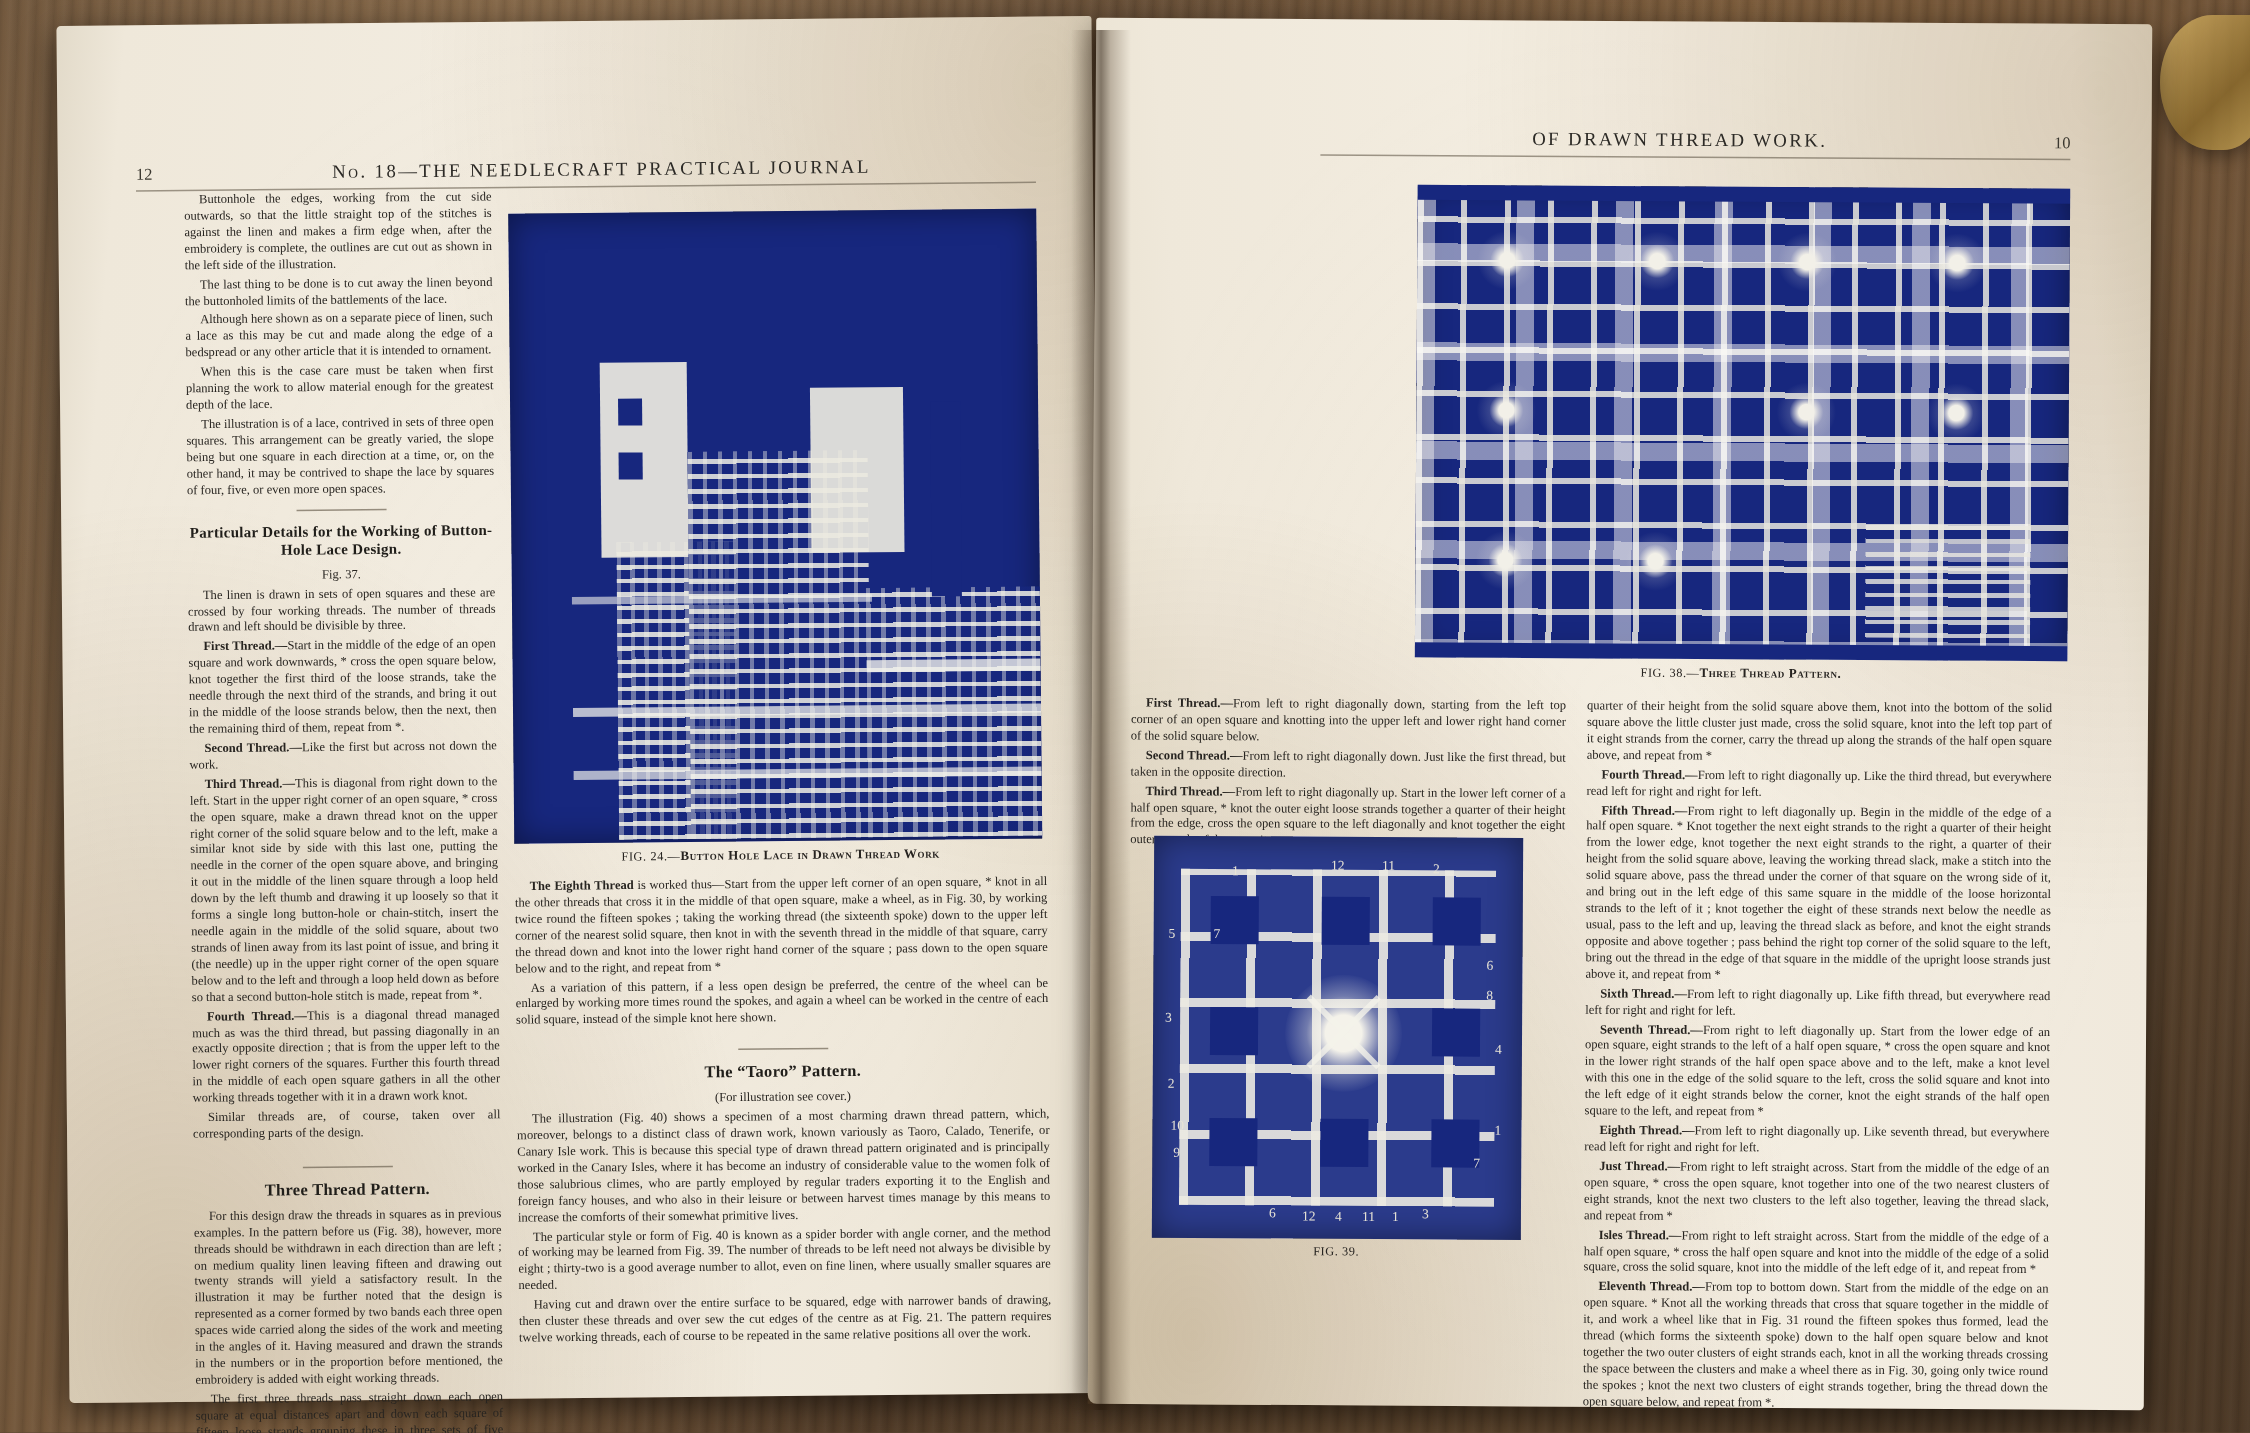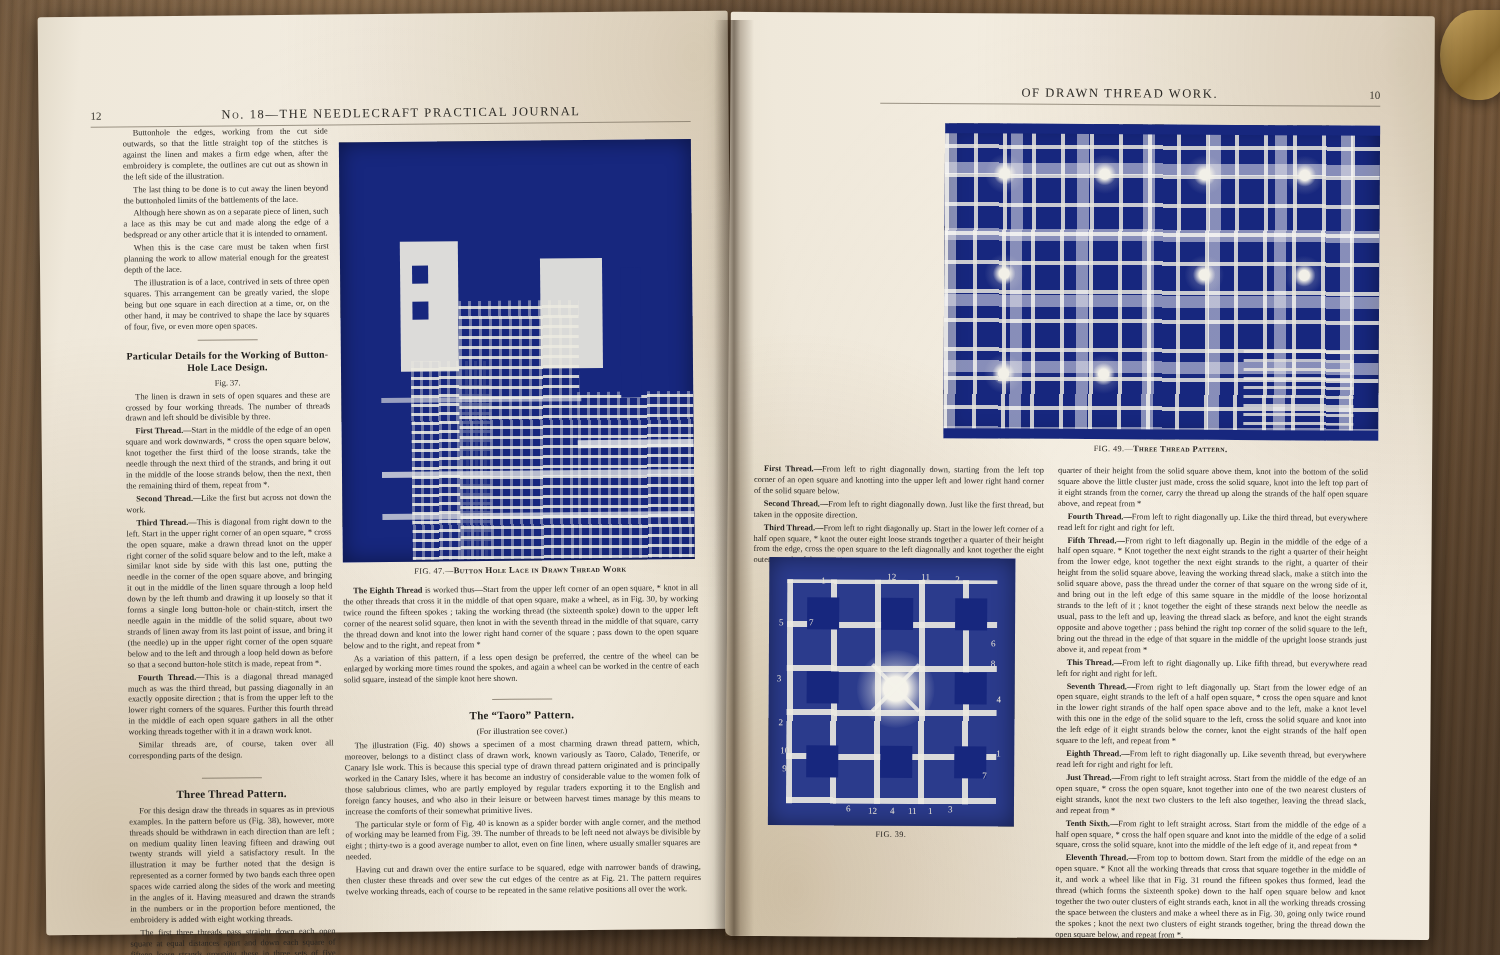--- a/index.html
+++ b/index.html
@@ -164,21 +164,21 @@
              repeating-linear-gradient(0deg, rgba(226,226,222,.9) 0 3px, rgba(23,39,126,.5) 3px 10px),
              repeating-linear-gradient(90deg, rgba(226,226,222,.9) 0 3px, rgba(23,39,126,.42) 3px 10px);"></div>
         <div class="lace" style="left:280px;top:128px;width:20px;height:130px;background:#17277e;"></div>
         <div class="lace" style="left:236px;top:300px;width:116px;height:8px;background:rgba(240,240,235,.8);"></div>
         <div class="lace" style="left:40px;top:330px;width:312px;height:6px;background:rgba(240,240,235,.75);"></div>
         <div class="lace" style="left:40px;top:372px;width:312px;height:6px;background:rgba(240,240,235,.7);"></div>
         <div class="lace" style="left:40px;top:256px;width:200px;height:5px;background:rgba(240,240,235,.6);"></div>
       </div>
 
       <div class="figlabel">
-        <span>FIG. 47.—</span><b>Button Hole Lace in Drawn Thread Work</b>
+        <span>FIG. 24.—</span><b>Button Hole Lace in Drawn Thread Work</b>
       </div>
 
       <div style="margin-top:10px;">
         <p class="t"><b class="lead">The Eighth Thread</b><span> is worked thus—Start from the upper left corner of an open square, * knot in all the other threads that cross it in the middle of that open square, make a wheel, as in Fig. 30, by working twice round the fifteen spokes ; taking the working thread (the sixteenth spoke) down to the upper left corner of the nearest solid square, then knot in with the seventh thread in the middle of that square, carry the thread down and knot into the lower right hand corner of the square ; pass down to the open square below and to the right, and repeat from *</span></p>
         <p class="t">As a variation of this pattern, if a less open design be preferred, the centre of the wheel can be enlarged by working more times round the spokes, and again a wheel can be worked in the centre of each solid square, instead of the simple knot here shown.</p>
       </div>
 
       <div class="colrule" style="margin-top:14px;"></div>
       <div class="sec">The “Taoro” Pattern.</div>
       <div class="center-note">(For illustration see cover.)</div>
@@ -216,21 +216,21 @@
         <div class="wspoke" style="left:240px;top:130px;width:40px;height:40px;border-radius:50%;background:radial-gradient(circle, #f2f0e8 18%, rgba(242,240,232,.15) 40%, rgba(242,240,232,0) 70%);"></div>
         <div class="wspoke" style="left:340px;top:130px;width:40px;height:40px;border-radius:50%;background:radial-gradient(circle, #f2f0e8 18%, rgba(242,240,232,.15) 40%, rgba(242,240,232,0) 70%);"></div>
         <div class="wspoke" style="left:140px;top:230px;width:40px;height:40px;border-radius:50%;background:radial-gradient(circle, #f2f0e8 18%, rgba(242,240,232,.15) 40%, rgba(242,240,232,0) 70%);"></div>
         <div class="wspoke" style="left:40px;top:230px;width:40px;height:40px;border-radius:50%;background:radial-gradient(circle, #f2f0e8 18%, rgba(242,240,232,.15) 40%, rgba(242,240,232,0) 70%);"></div>
         <div class="wspoke" style="left:300px;top:220px;width:110px;height:80px;background:repeating-linear-gradient(0deg,rgba(235,233,225,.8) 0 3px, rgba(23,39,126,0) 3px 9px);"></div>
 
         <div class="lace" style="left:0;top:0;right:0;height:10px;background:rgba(23,39,126,1);"></div>
         <div class="lace" style="left:0;bottom:0;right:0;height:10px;background:rgba(23,39,126,1);"></div>
       </div>
       <div class="figlabel">
-        <span>FIG. 49.—</span><b>Three Thread Pattern.</b>
+        <span>FIG. 38.—</span><b>Three Thread Pattern.</b>
       </div>
     </div>
 
     <div class="pad" style="left:26px;top:452px;width:290px;">
       <p class="t"><b class="lead">First Thread.—</b><span>From left to right diagonally down, starting from the left top corner of an open square and knotting into the upper left and lower right hand corner of the solid square below.</span></p>
       <p class="t"><b class="lead">Second Thread.—</b><span>From left to right diagonally down. Just like the first thread, but taken in the opposite direction.</span></p>
       <p class="t"><b class="lead">Third Thread.—</b><span>From left to right diagonally up. Start in the lower left corner of a half open square, * knot the outer eight loose strands together a quarter of their height from the edge, cross the open square to the left diagonally and knot together the eight outer strands of the opposite set a</span></p>
     </div>
 
     <div class="pad" style="left:42px;top:545px;">
@@ -276,23 +276,23 @@
             <span class="num" style="left: 180px; top: 246px;">3</span>
           </div>
       </div>
       <div class="figlabel">FIG. 39.</div>
     </div>
 
     <div class="pad" style="left:330px;top:452px;width:310px;">
       <p class="t noind">quarter of their height from the solid square above them, knot into the bottom of the solid square above the little cluster just made, cross the solid square, knot into the left top part of it eight strands from the corner, carry the thread up along the strands of the half open square above, and repeat from *</p>
       <p class="t"><b class="lead">Fourth Thread.—</b><span>From left to right diagonally up. Like the third thread, but everywhere read left for right and right for left.</span></p>
       <p class="t"><b class="lead">Fifth Thread.—</b><span>From right to left diagonally up. Begin in the middle of the edge of a half open square. * Knot together the next eight strands to the right a quarter of their height from the lower edge, knot together the next eight strands to the right, a quarter of their height from the solid square above, leaving the working thread slack, make a stitch into the solid square above, pass the thread under the corner of that square on the wrong side of it, and bring out in the left edge of this same square in the middle of the loose horizontal strands to the left of it ; knot together the eight of these strands next below the needle as usual, pass to the left and up, leaving the thread slack as before, and knot the eight strands opposite and above together ; pass behind the right top corner of the solid square to the left, bring out the thread in the edge of that square in the middle of the upright loose strands just above it, and repeat from *</span></p>
-      <p class="t"><b class="lead">This Thread.—</b><span>From left to right diagonally up. Like fifth thread, but everywhere read left for right and right for left.</span></p>
+      <p class="t"><b class="lead">Sixth Thread.—</b><span>From left to right diagonally up. Like fifth thread, but everywhere read left for right and right for left.</span></p>
       <p class="t"><b class="lead">Seventh Thread.—</b><span>From right to left diagonally up. Start from the lower edge of an open square, eight strands to the left of a half open square, * cross the open square and knot in the lower right strands of the half open space above and to the left, make a knot level with this one in the edge of the solid square to the left, cross the solid square and knot into the left edge of it eight strands below the corner, knot the eight strands of the half open square to the left, and repeat from *</span></p>
       <p class="t"><b class="lead">Eighth Thread.—</b><span>From left to right diagonally up. Like seventh thread, but everywhere read left for right and right for left.</span></p>
       <p class="t"><b class="lead">Just Thread.—</b><span>From right to left straight across. Start from the middle of the edge of an open square, * cross the open square, knot together into one of the two nearest clusters of eight strands, knot the next two clusters to the left also together, leaving the thread slack, and repeat from *</span></p>
-      <p class="t"><b class="lead">Tenth Sixth.—</b><span>From right to left straight across. Start from the middle of the edge of a half open square, * cross the half open square and knot into the middle of the edge of a solid square, cross the solid square, knot into the middle of the left edge of it, and repeat from *</span></p>
+      <p class="t"><b class="lead">Isles Thread.—</b><span>From right to left straight across. Start from the middle of the edge of a half open square, * cross the half open square and knot into the middle of the edge of a solid square, cross the solid square, knot into the middle of the left edge of it, and repeat from *</span></p>
       <p class="t"><b class="lead">Eleventh Thread.—</b><span>From top to bottom down. Start from the middle of the edge on an open square. * Knot all the working threads that cross that square together in the middle of it, and work a wheel like that in Fig. 31 round the fifteen spokes thus formed, lead the thread (which forms the sixteenth spoke) down to the half open square below and knot together the two outer clusters of eight strands each, knot in all the working threads crossing the space between the clusters and make a wheel there as in Fig. 30, going only twice round the spokes ; knot the next two clusters of eight strands together, bring the thread down the open square below, and repeat from *.</span></p>
     </div>
   </div>
 
   <div class="gutter"></div>
 </div>
 
 </body></html>

